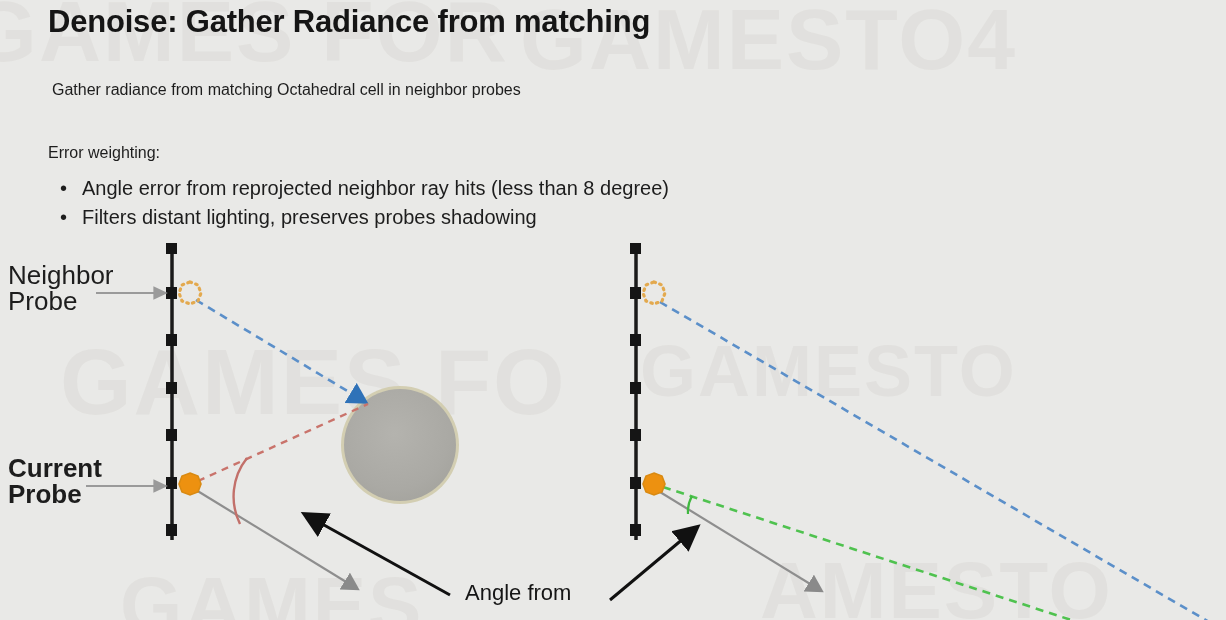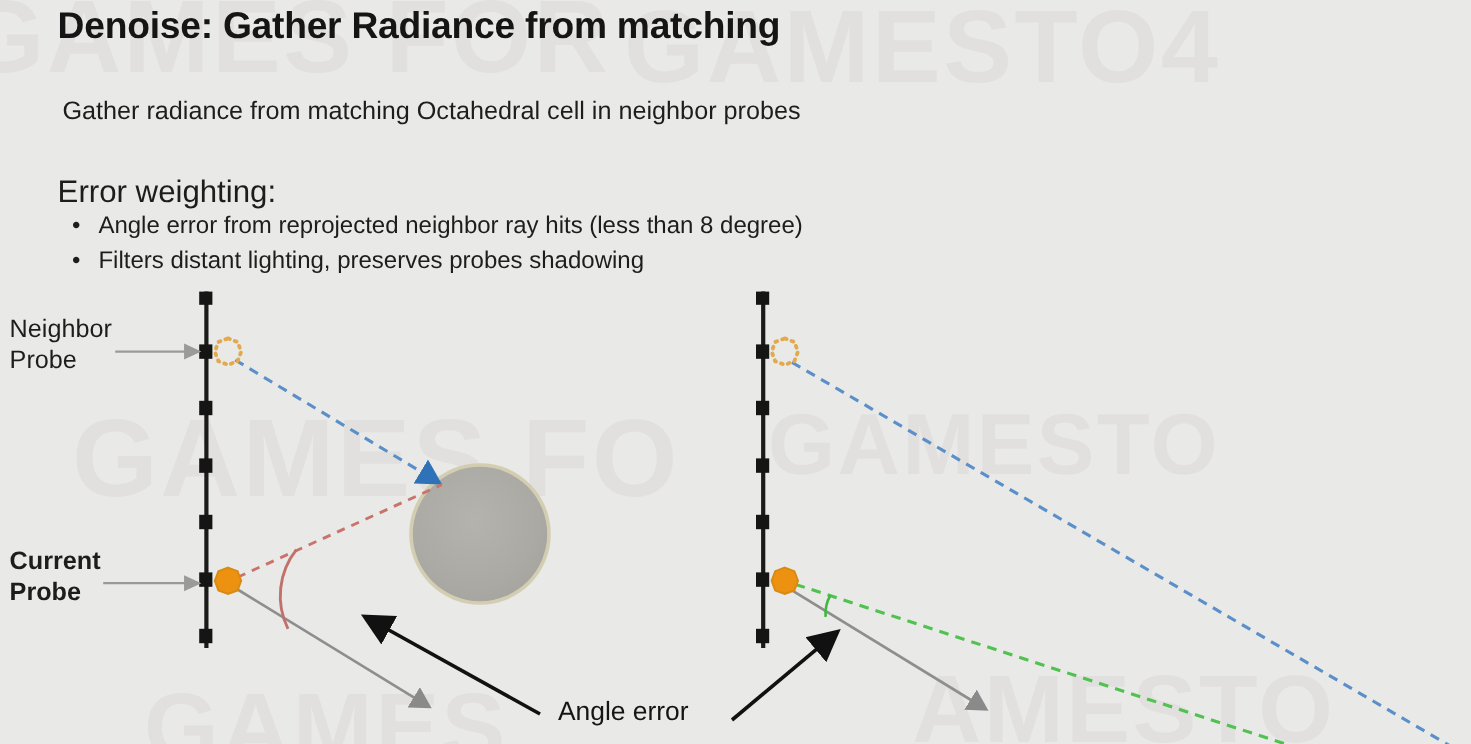--- a/index.html
+++ b/index.html
@@ -51,28 +51,28 @@
     top: 4px;
     font-size: 31px;
     font-weight: bold;
     color: #151515;
     letter-spacing: -0.2px;
   }
   .subtitle {
     position: absolute;
     left: 52px;
     top: 81px;
-    font-size: 21px;
+    font-size: 16px;
     color: #1d1d1d;
   }
   .section-label {
     position: absolute;
     left: 48px;
     top: 144px;
-    font-size: 26px;
+    font-size: 16px;
     color: #1d1d1d;
   }
   .bullets {
     position: absolute;
     left: 58px;
     top: 174px;
     margin: 0;
     padding: 0;
     list-style: none;
   }
@@ -85,21 +85,21 @@
   }
   .bullets li .dot {
     position: absolute;
     left: 2px;
     top: 0;
   }
 
   
   .fig-label {
     position: absolute;
-    font-size: 21px;
+    font-size: 26px;
     color: #1d1d1d;
     line-height: 26px;
   }
   .lbl-neighbor { left: 8px;  top: 262px; }
   .lbl-current  { left: 8px;  top: 455px; font-weight: bold; }
 
   .angle-error-label {
     position: absolute;
     left: 465px;
     top: 580px;
@@ -147,21 +147,21 @@
     </ul>
 
     <div class="fig-label lbl-neighbor">
       <div>Neighbor</div>
       <div>Probe</div>
     </div>
     <div class="fig-label lbl-current">
       <div>Current</div>
       <div>Probe</div>
     </div>
-    <div class="angle-error-label">Angle error</div>
+    <div class="angle-error-label">Angle from</div>
 
     <svg class="figure" viewBox="0 0 1226 620">
       <defs>
         <marker id="arrowBlue" markerWidth="9" markerHeight="9" refX="6" refY="4.5" orient="auto">
           <path d="M0,0 L8,4.5 L0,9 z" fill="#2f72b8"></path>
         </marker>
         <marker id="arrowGray" markerWidth="9" markerHeight="9" refX="6" refY="4.5" orient="auto">
           <path d="M0,0 L8,4.5 L0,9 z" fill="#8a8a8a"></path>
         </marker>
         <marker id="arrowGrayThin" markerWidth="9" markerHeight="9" refX="7" refY="4.5" orient="auto">

